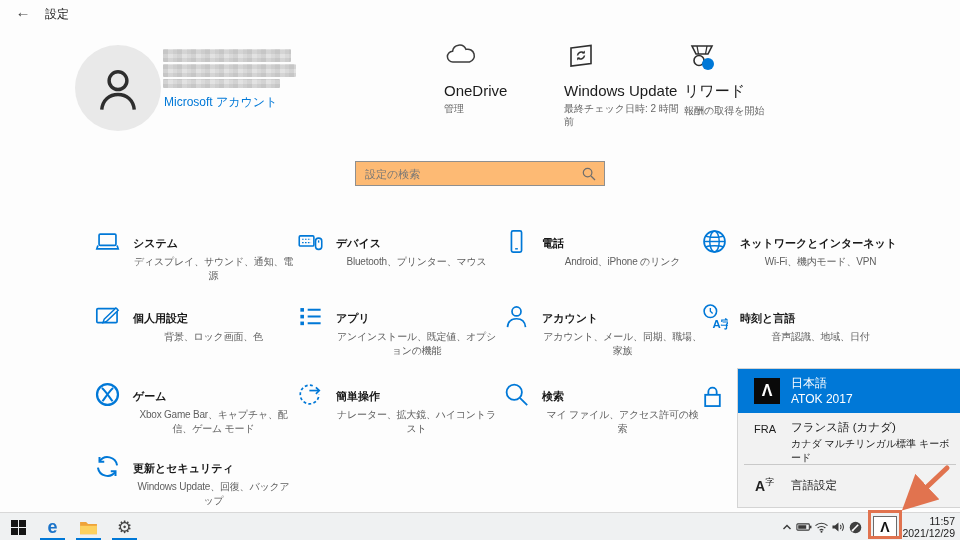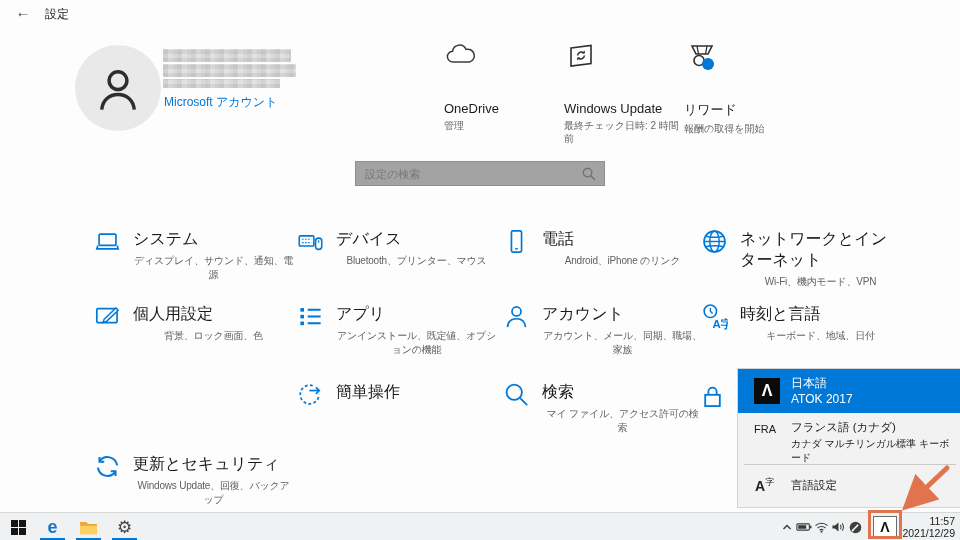--- a/index.html
+++ b/index.html
@@ -19,34 +19,34 @@
                      repeating-linear-gradient(0deg,#dedede 0 4px,#efefef 4px 8px);
     background-blend-mode:multiply; opacity:.85; }
   .b1 { left:163px; top:49px; width:128px; height:13px; }
   .b2 { left:163px; top:64px; width:133px; height:13px; }
   .b3 { left:163px; top:79px; width:117px; height:9px; }
   .ms-link { position:absolute; left:164px; top:94px; font-size:12px; color:#0078d7; cursor:pointer; }
 
   
   .tile { position:absolute; top:42px; width:116px; cursor:pointer; }
   .tile .ticon { display:block; height:40px; }
-  .tile .ttitle { display:block; font-size:13px; color:#1b1b1b; margin-top:19px; }
+  .tile .ttitle { display:block; font-size:15px; color:#1b1b1b; margin-top:0; }
   .tile .tsub { display:block; font-size:10px; color:#666; margin-top:3px; line-height:1.3; }
 
   
-  .searchbox { position:absolute; left:355px; top:161px; width:250px; height:25px; border:1px solid #8f8f8f; background:#a3a3a3; }
+  .searchbox { position:absolute; left:355px; top:161px; width:250px; height:25px; border:1px solid #8f8f8f; background:#fdba74; }
   .searchbox input { position:absolute; left:0; top:0; width:100%; height:100%; border:none; outline:none; padding:0 26px 0 9px; font-size:11px; color:#333; font-family:inherit; background:transparent; }
   .searchbox input::placeholder { color:#767676; opacity:1; }
   .search-glyph { position:absolute; right:8px; top:5px; width:14px; height:14px; }
 
   
   .cat { position:absolute; display:flex; gap:12px; width:200px; cursor:pointer; }
   .cicon { width:27px; height:27px; flex:0 0 27px; }
   .ctext { width:170px; }
-  .ctitle { display:block; font-size:16px; color:#191919; margin-top:1px; }
+  .ctitle { display:block; font-size:11px; color:#191919; margin-top:8px;font-weight:bold; }
   .csub { display:block; font-size:10px; letter-spacing:-0.2px; color:#5f5f5f; margin-top:4px; line-height:1.4;text-align:center; }
 
   
   .ime-popup { position:absolute; left:737px; top:368px; width:223px; height:140px; background:#f2f2f2; border:1px solid #d4d4d4; border-right:none; z-index:20; }
   .ime-row-selected { position:absolute; left:0; top:0; width:100%; height:44px; background:#0078d7; color:#fff; cursor:pointer; }
   .atok-badge { position:absolute; left:16px; top:9px; width:26px; height:26px; background:#0a0a0a; color:#fff; font-size:16px; font-weight:bold; text-align:center; line-height:26px; }
   .ime-sel-title { position:absolute; left:53px; top:6px; font-size:12px; }
   .ime-sel-sub { position:absolute; left:53px; top:23px; font-size:12px; }
   .ime-row-fra { position:absolute; left:0; top:44px; width:100%; height:50px; cursor:pointer; color:#1b1b1b; }
   .fra-badge { position:absolute; left:16px; top:10px; font-size:11px; color:#1b1b1b; }
@@ -246,34 +246,47 @@
   <div class="cat" style="left:701px;top:303px">
     <span class="cicon">
       <svg width="27" height="27" viewBox="0 0 26 26">
           <circle cx="9" cy="8" r="6" fill="none" stroke="#0078d7" stroke-width="1.5"></circle>
           <path d="M9 4.8V8l2.2 2" fill="none" stroke="#0078d7" stroke-width="1.3"></path>
           <text x="11" y="24" font-size="11" font-weight="bold" fill="#0078d7">A字</text>
         </svg>
     </span>
     <span class="ctext">
         <span class="ctitle">時刻と言語</span>
-        <span class="csub">キーボード、地域、日付</span>
-      </span>
-  </div>
-
+        <span class="csub">音声認識、地域、日付</span>
+      </span>
+  </div>
+
+  <div class="cat" style="left:94px;top:381px">
+    <span class="cicon">
+      <svg width="27" height="27" viewBox="0 0 24 24">
+          <circle cx="12" cy="12" r="9.3" fill="none" stroke="#0078d7" stroke-width="2"></circle>
+          <path d="M7 6.2c3 2.2 7 8.6 9.5 11.8M17 6.2c-3 2.2-7 8.6-9.5 11.8" fill="none" stroke="#0078d7" stroke-width="1.8"></path>
+        </svg>
+    </span>
+    <span class="ctext">
+        <span class="ctitle">ゲーム</span>
+        <span class="csub">Xbox Game Bar、キャプチャ、配信、ゲーム モード</span>
+      </span>
+  </div>
   <div class="cat" style="left:297px;top:381px">
     <span class="cicon">
       <svg width="27" height="27" viewBox="0 0 24 24">
           <path d="M14 4.2A8.3 8.3 0 1 0 19.5 12" fill="none" stroke="#0078d7" stroke-width="1.5" stroke-dasharray="2.6 2"></path>
           <line x1="11" y1="8.5" x2="19.5" y2="8.5" stroke="#0078d7" stroke-width="1.5"></line>
           <path d="M16.8 5.6l3 2.9-3 2.9" fill="none" stroke="#0078d7" stroke-width="1.5"></path>
         </svg>
     </span>
     <span class="ctext">
         <span class="ctitle">簡単操作</span>
+        <span class="csub">ナレーター、拡大鏡、ハイコントラスト</span>
       </span>
   </div>
   <div class="cat" style="left:503px;top:381px">
     <span class="cicon">
       <svg width="27" height="27" viewBox="0 0 24 24">
           <circle cx="10" cy="10" r="6.8" fill="none" stroke="#0078d7" stroke-width="1.6"></circle>
           <line x1="15" y1="15" x2="21.5" y2="21.5" stroke="#0078d7" stroke-width="1.6"></line>
         </svg>
     </span>
     <span class="ctext">

